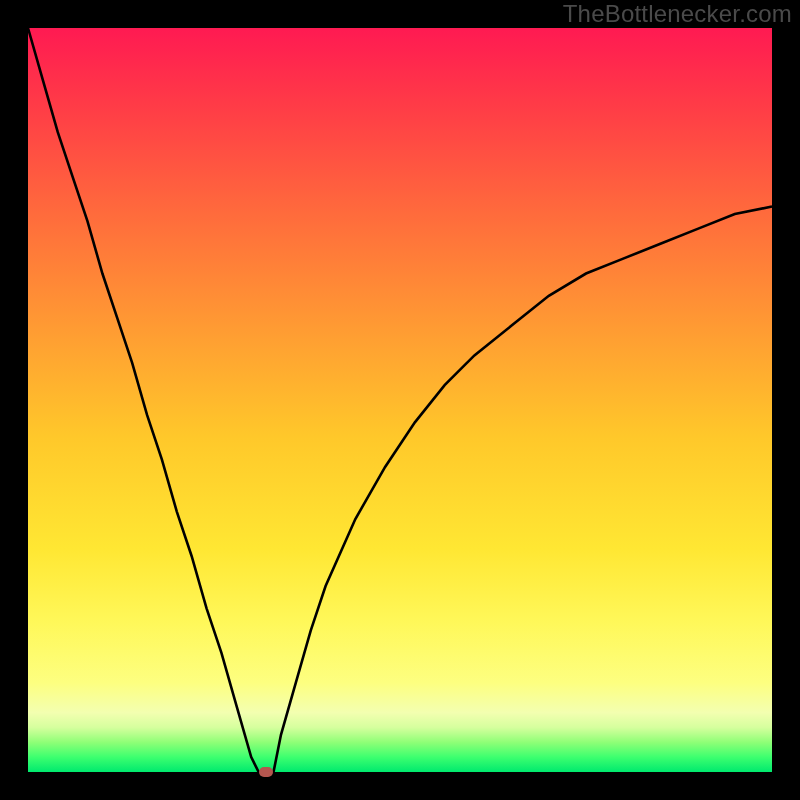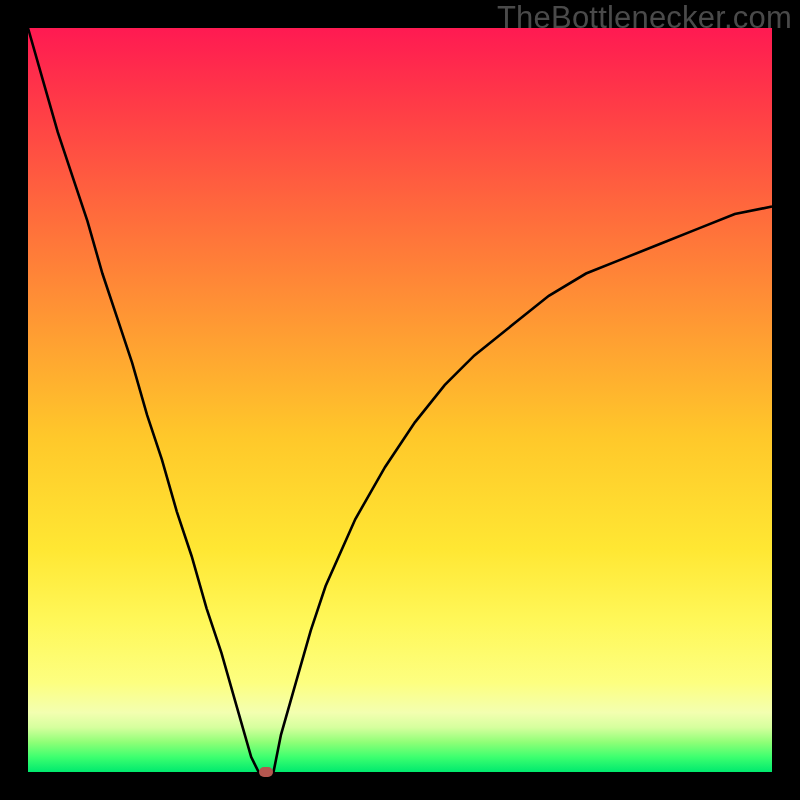--- a/index.html
+++ b/index.html
@@ -39,21 +39,21 @@
       #8fff77 96%,
       #3dff6f 98%,
       #00e96e 100%
     );
   }
   .watermark {
     position: absolute;
     top: 0px;
     right: 8px;
     color: #4a4a4a;
-    font-size: 31px;
+    font-size: 24px;
     font-weight: 500;
     letter-spacing: 0.2px;
     user-select: none;
     text-align: center;
   }
   svg.curve {
     position: absolute;
     left: 0;
     top: 0;
     width: 744px;

